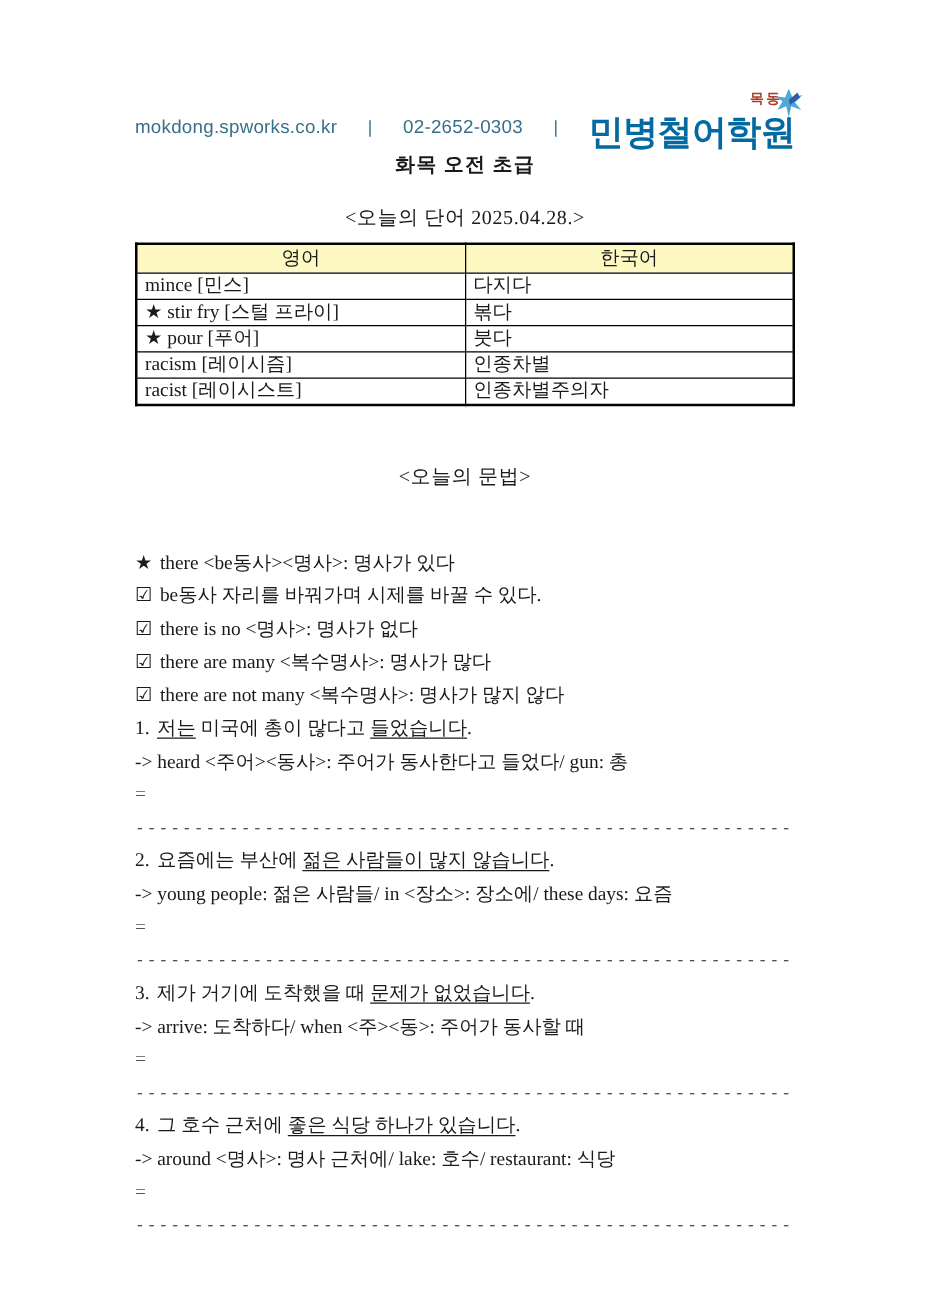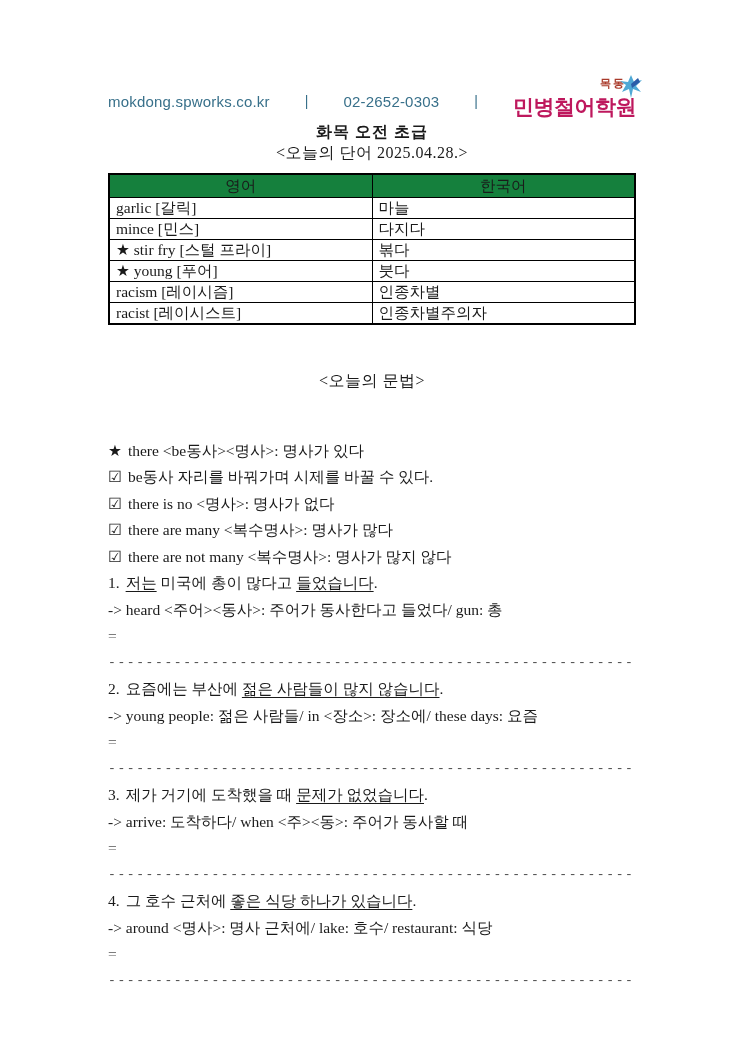--- a/index.html
+++ b/index.html
@@ -29,56 +29,56 @@
     color: #38708a;
     font-size: 15px;
     height: 34px;
   }
   .header-sep { color: #38708a; padding: 0 6px; font-size: 14px; }
   .hdr-url, .hdr-phone { letter-spacing: 0.2px; }
   .logo { position: relative; display: flex; align-items: flex-end; padding-top: 10px; }
   .logo-name {
     font-family: "Liberation Sans", "DejaVu Sans", sans-serif;
     font-weight: bold;
-    font-size: 21px;
-    color: #be185d;
+    font-size: 28px;
+    color: #0369a1;
     letter-spacing: -0.5px;
     line-height: 1;
   }
   .logo-branch {
     position: absolute;
     top: -8px;
     right: 10px;
     font-family: "Liberation Sans", "DejaVu Sans", sans-serif;
     font-weight: bold;
     font-size: 11px;
     color: #a93a2a;
     letter-spacing: 2px;
     line-height: 1;
   }
   .logo-mark { position: absolute; top: -12px; right: -8px; width: 26px; height: 26px; }
   
   .class-title { text-align: center; font-size: 16px; margin-top: 4px; letter-spacing: 1px; font-weight: bold; }
-  .vocab-title { text-align: center; font-size: 16px; margin-top: 0; letter-spacing: 0.5px; }
+  .vocab-title { text-align: center; font-size: 16px; margin-top: 21px; letter-spacing: 0.5px; }
   
   table.vocab {
     width: 100%;
     border-collapse: collapse;
     margin-top: 9px;
     font-size: 15.5px;
   }
   table.vocab th, table.vocab td {
     border: 1px solid #000;
     padding: 0px 6px;
     height: 21px;
     line-height: 20px;
   }
   table.vocab { border: 2px solid #000; }
   table.vocab th {
-    background: #15803d;
+    background: #fef9c3;
     font-weight: normal;
     text-align: center;
     height: 23px;
   }
   table.vocab col.c1 { width: 50%; }
   
   .grammar-title { text-align: center; font-size: 16px; margin-top: 46px; letter-spacing: 0.5px; }
   .gram-area { margin-top: 46px; font-size: 15.5px; }
   .gline { line-height: 26.5px; white-space: nowrap; }
   .gline .bullet { margin-right: 6px; }
@@ -127,33 +127,29 @@
           <col>
         </colgroup>
       <thead>
         <tr>
           <th>영어</th>
           <th>한국어</th>
         </tr>
       </thead>
       <tbody>
         <tr>
-          <td>garlic [갈릭]</td>
-          <td>마늘</td>
-        </tr>
-        <tr>
           <td>mince [민스]</td>
           <td>다지다</td>
         </tr>
         <tr>
           <td>★ stir fry [스털 프라이]</td>
           <td>볶다</td>
         </tr>
         <tr>
-          <td>★ young [푸어]</td>
+          <td>★ pour [푸어]</td>
           <td>붓다</td>
         </tr>
         <tr>
           <td>racism [레이시즘]</td>
           <td>인종차별</td>
         </tr>
         <tr>
           <td>racist [레이시스트]</td>
           <td>인종차별주의자</td>
         </tr>

